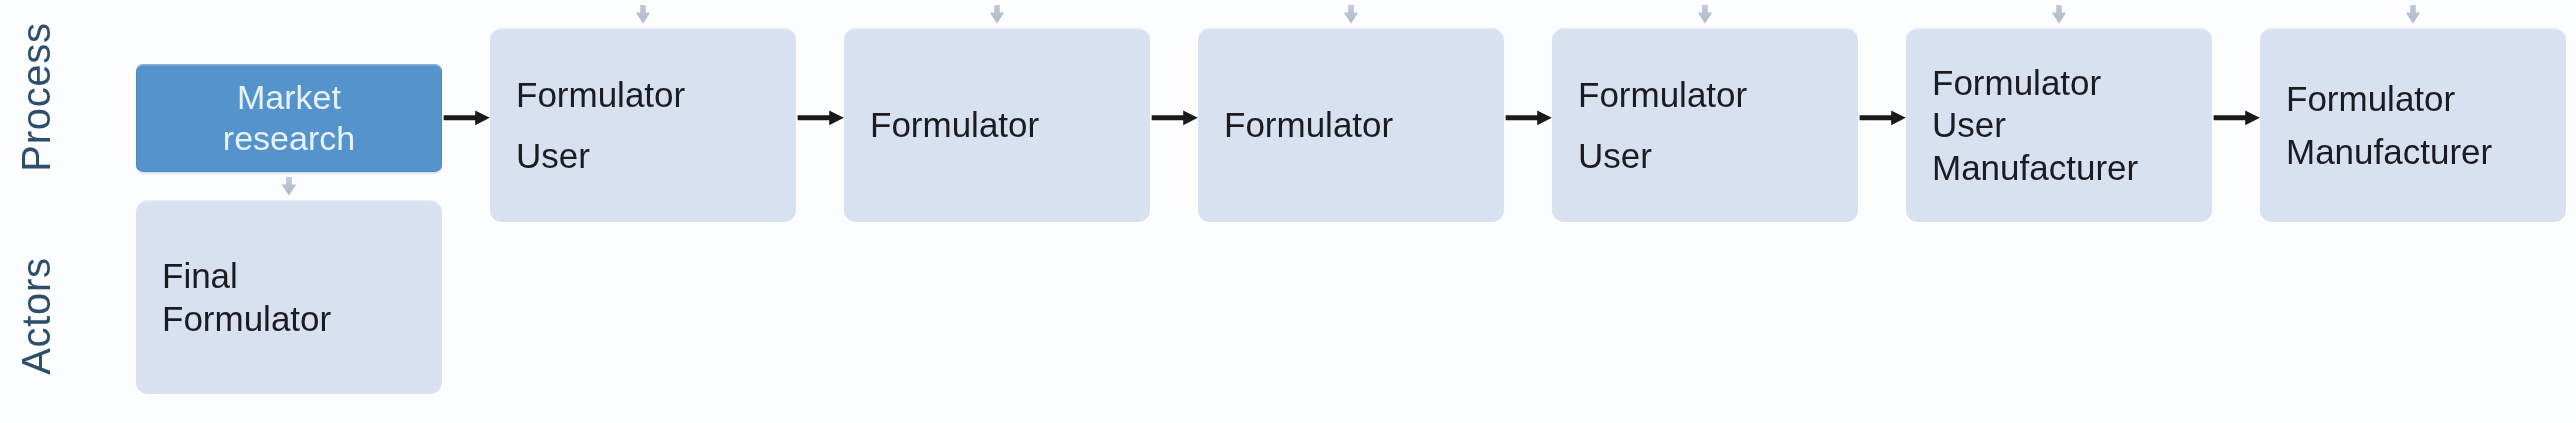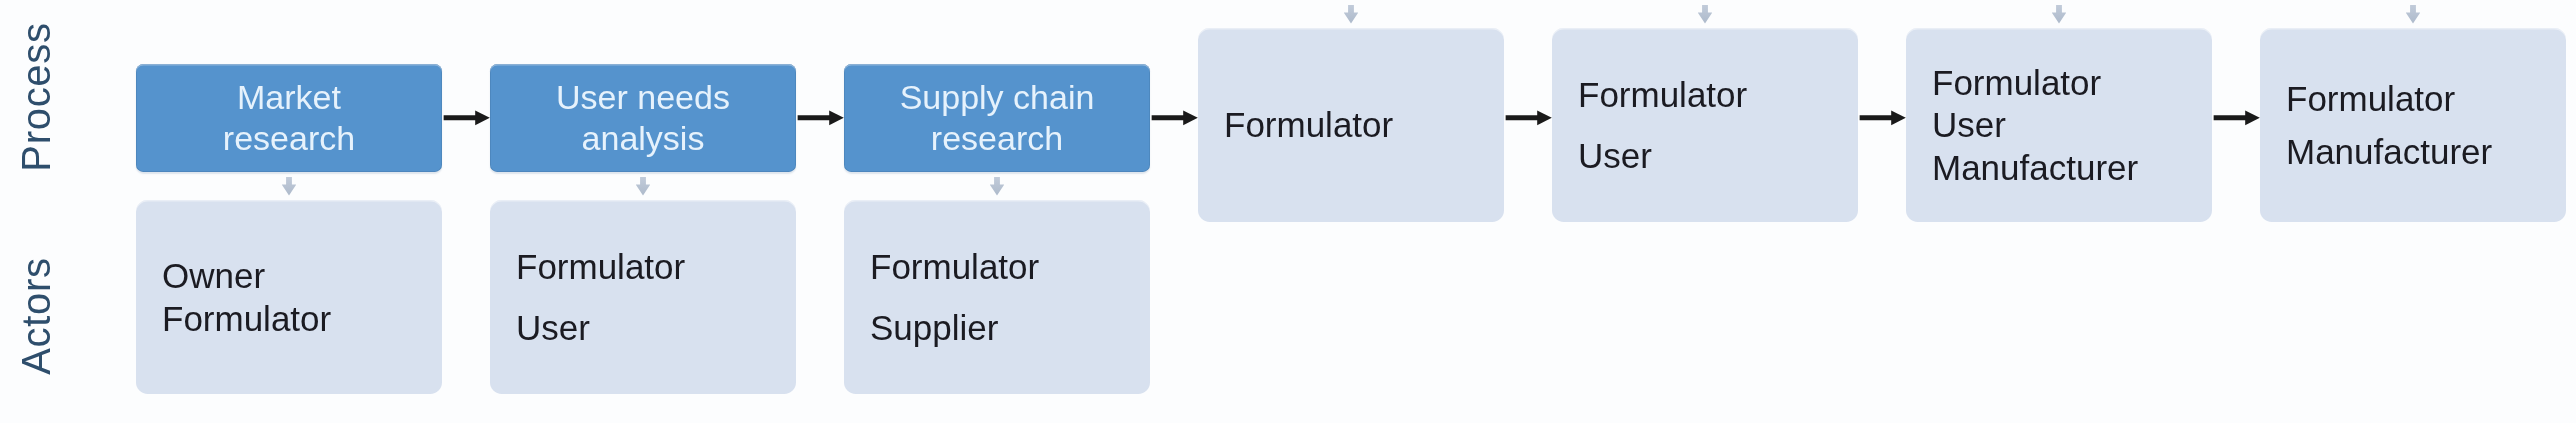--- a/index.html
+++ b/index.html
@@ -110,60 +110,53 @@
       <div class="flow-arrow">
         <svg viewBox="0 0 65 24">
             <line x1="2" y1="12" x2="48" y2="12"></line>
             <polygon points="45,2 65,12 45,22"></polygon>
           </svg>
       </div>
       <div class="connector-zone">
         <div class="down-connector"></div>
       </div>
       <div class="actors-box tight">
-        <div class="actor-line">Owner</div>
-        <div class="actor-line">Formulator</div>
-      </div>
-    </div>
-
-    <div class="col">
-      <div class="process-box">
-        <span class="lbl">User needs analysis</span>
-      </div>
+        <div class="actor-line">Final</div>
+        <div class="actor-line">Formulator</div>
+      </div>
+    </div>
+
+    <div class="col">
       <div class="flow-arrow">
         <svg viewBox="0 0 65 24">
             <line x1="2" y1="12" x2="48" y2="12"></line>
             <polygon points="45,2 65,12 45,22"></polygon>
           </svg>
       </div>
       <div class="connector-zone">
         <div class="down-connector"></div>
       </div>
       <div class="actors-box loose">
         <div class="actor-line">Formulator</div>
         <div class="actor-line">User</div>
       </div>
     </div>
 
     <div class="col">
-      <div class="process-box">
-        <span class="lbl">Supply chain research</span>
-      </div>
       <div class="flow-arrow">
         <svg viewBox="0 0 65 24">
             <line x1="2" y1="12" x2="48" y2="12"></line>
             <polygon points="45,2 65,12 45,22"></polygon>
           </svg>
       </div>
       <div class="connector-zone">
         <div class="down-connector"></div>
       </div>
       <div class="actors-box loose">
         <div class="actor-line">Formulator</div>
-        <div class="actor-line">Supplier</div>
       </div>
     </div>
 
     <div class="col">
       <div class="flow-arrow">
         <svg viewBox="0 0 65 24">
             <line x1="2" y1="12" x2="48" y2="12"></line>
             <polygon points="45,2 65,12 45,22"></polygon>
           </svg>
       </div>

